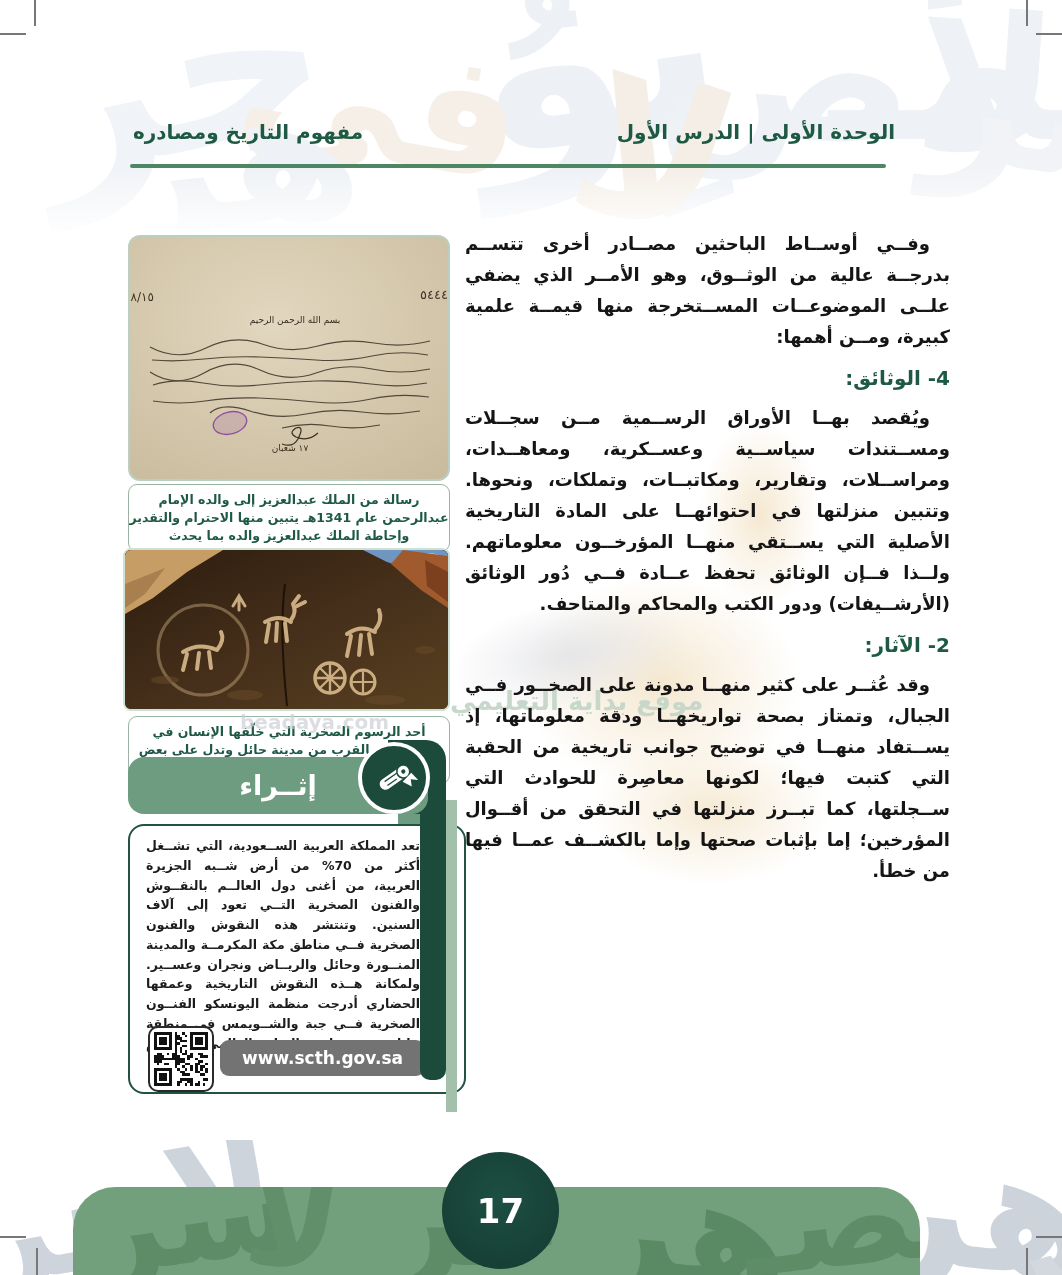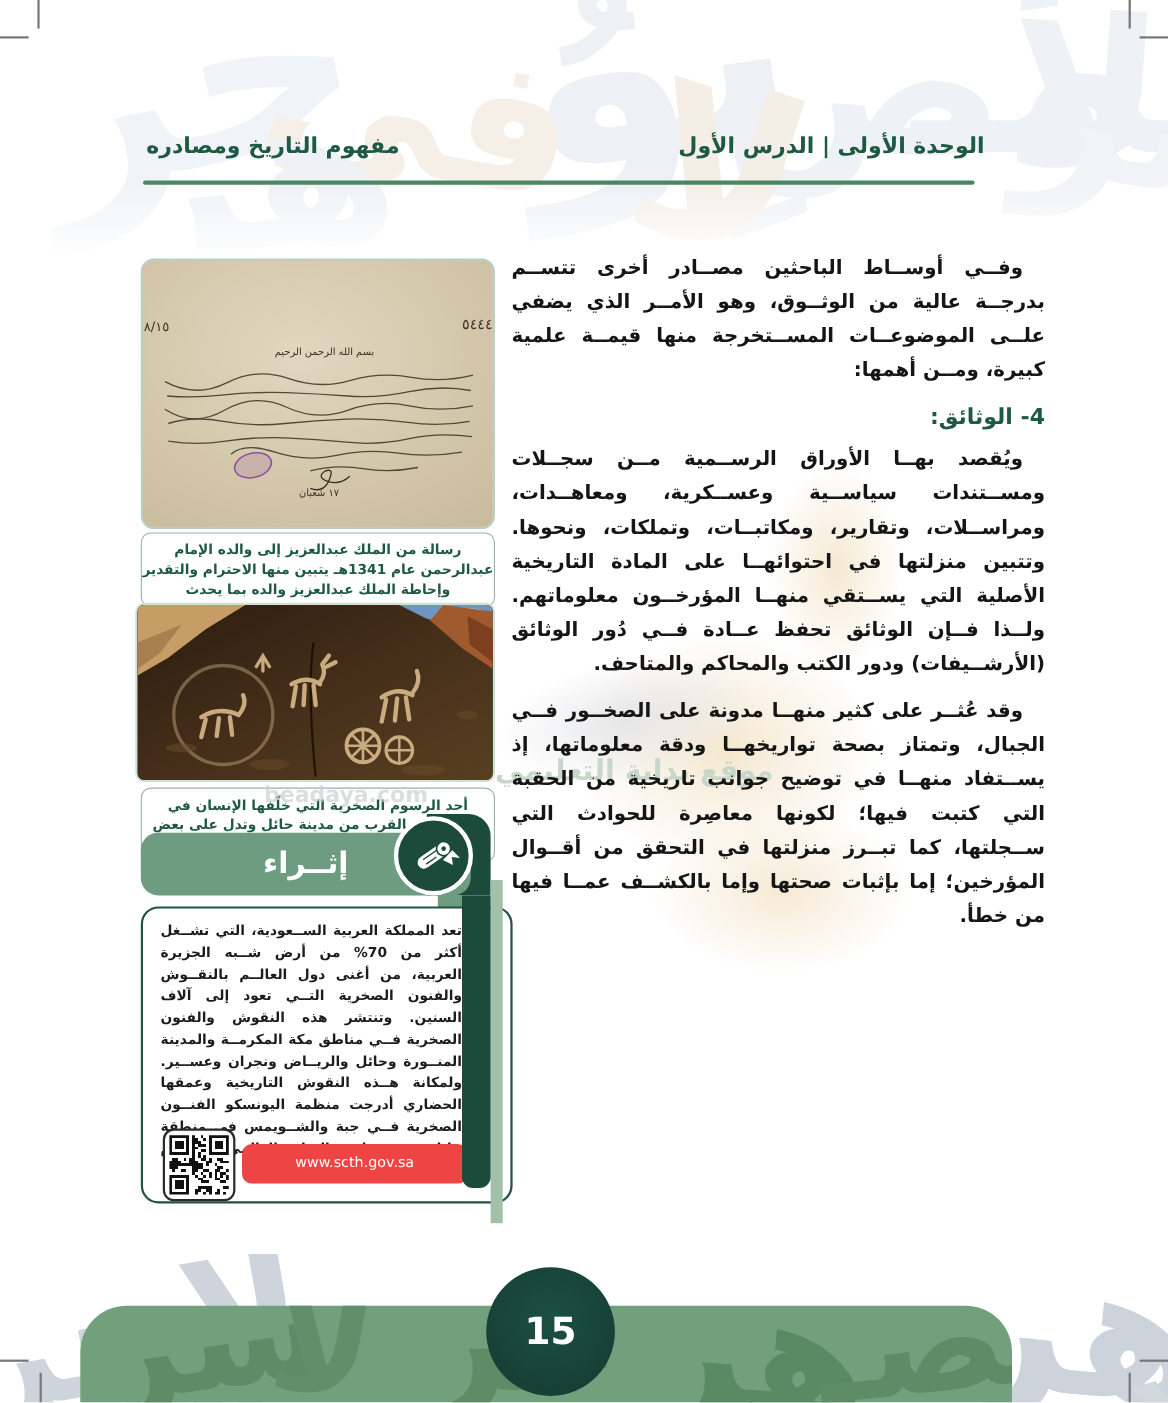--- a/index.html
+++ b/index.html
@@ -62,22 +62,22 @@
   #enrich .stripe-dark{position:absolute;left:292px;top:74px;width:26px;height:266px;background:#1d4b3b;
     border-radius:0 0 10px 10px;z-index:2;}
   #enrich .stripe-light{position:absolute;left:318px;top:60px;width:11px;height:312px;background:#a3c1aa;z-index:2;}
   #enrich .box{position:absolute;left:0;top:84px;width:338px;height:270px;box-sizing:border-box;
     background:#ffffff;border:2px solid #235242;border-radius:16px;z-index:1;}
   #enrich .box-text{position:absolute;left:0;top:96px;width:338px;box-sizing:border-box;
     padding:0 46px 0 18px;font-size:12.5px;line-height:1.58;font-weight:bold;color:#1c1c1c;
     text-align:justify;z-index:1;}
   #qr-box{position:absolute;left:20px;top:286px;width:66px;height:66px;box-sizing:border-box;
     background:#fff;border:2px solid #2a2a2a;border-radius:10px;padding:4px;z-index:3;}
-  #url-pill{position:absolute;left:92px;top:300px;width:205px;height:36px;background:#ef4444;border-radius:9px;
-    color:#fff;font-size:13px;font-weight:normal;text-align:center;line-height:36px;direction:ltr;z-index:1;}
+  #url-pill{position:absolute;left:92px;top:300px;width:205px;height:36px;background:#737373;border-radius:9px;
+    color:#fff;font-size:17px;font-weight:bold;text-align:center;line-height:36px;direction:ltr;z-index:1;}
 
   
   #footer-band{left:73px;top:1187px;width:847px;height:88px;background:#73a07c;
     border-radius:42px 42px 0 0;overflow:hidden;z-index:1;}
   #page-circle{left:442px;top:1152px;width:117px;height:117px;border-radius:50%;
     background:radial-gradient(circle at 50% 40%,#1d4f43,#143a31);z-index:2;
     display:flex;align-items:center;justify-content:center;}
   #page-circle span{color:#ffffff;font-size:34px;font-weight:bold;}
 
   svg text{font-family:"DejaVu Sans",sans-serif;}
@@ -351,25 +351,26 @@
         </g>
     </svg>
   </div>
   <div id="url-pill">www.scth.gov.sa</div>
 </div>
 
 <div id="article" class="abs">
   <p class="para">وفــي أوســاط الباحثين مصــادر أخرى تتســم بدرجــة عالية من الوثــوق، وهو الأمــر الذي يضفي علــى الموضوعــات المســتخرجة منها قيمــة علمية كبيرة، ومــن أهمها:</p>
   <div class="sec-head">4- الوثائق:</div>
   <p class="para">ويُقصد بهــا الأوراق الرســمية مــن سجــلات ومســتندات سياســية وعســكرية، ومعاهــدات، ومراســلات، وتقارير، ومكاتبــات، وتملكات، ونحوها. وتتبين منزلتها في احتوائهــا على المادة التاريخية الأصلية التي يســتقي منهــا المؤرخــون معلوماتهم. ولــذا فــإن الوثائق تحفظ عــادة فــي دُور الوثائق (الأرشــيفات) ودور الكتب والمحاكم والمتاحف.</p>
+  <div class="sec-head">2- الآثار:</div>
   <p class="para">وقد عُثــر على كثير منهــا مدونة على الصخــور فــي الجبال، وتمتاز بصحة تواريخهــا ودقة معلوماتها، إذ يســتفاد منهــا في توضيح جوانب تاريخية من الحقبة التي كتبت فيها؛ لكونها معاصِرة للحوادث التي ســجلتها، كما تبــرز منزلتها في التحقق من أقــوال المؤرخين؛ إما بإثبات صحتها وإما بالكشــف عمــا فيها من خطأ.</p>
 </div>
 
 <div id="footer-band" class="abs">
     <span class="deco-glyph" style="left: 15px; top: -35px; font-size: 130px; color: rgb(93, 140, 102); transform: rotate(-8deg);">سر</span>
     <span class="deco-glyph" style="left: 175px; top: -20px; font-size: 120px; color: rgb(97, 143, 106); transform: rotate(10deg);">لا</span>
     <span class="deco-glyph" style="left: 310px; top: -40px; font-size: 140px; color: rgb(93, 140, 102); transform: rotate(0deg);">عر</span>
     <span class="deco-glyph" style="left: 520px; top: -30px; font-size: 150px; color: rgb(90, 138, 100); transform: rotate(5deg);">هر</span>
     <span class="deco-glyph" style="left: 670px; top: -35px; font-size: 130px; color: rgb(93, 140, 102); transform: rotate(-6deg);">خصـ</span>
   </div>
 <div id="page-circle" class="abs">
-  <span>15</span>
+  <span>17</span>
 </div>
 
 </body></html>

